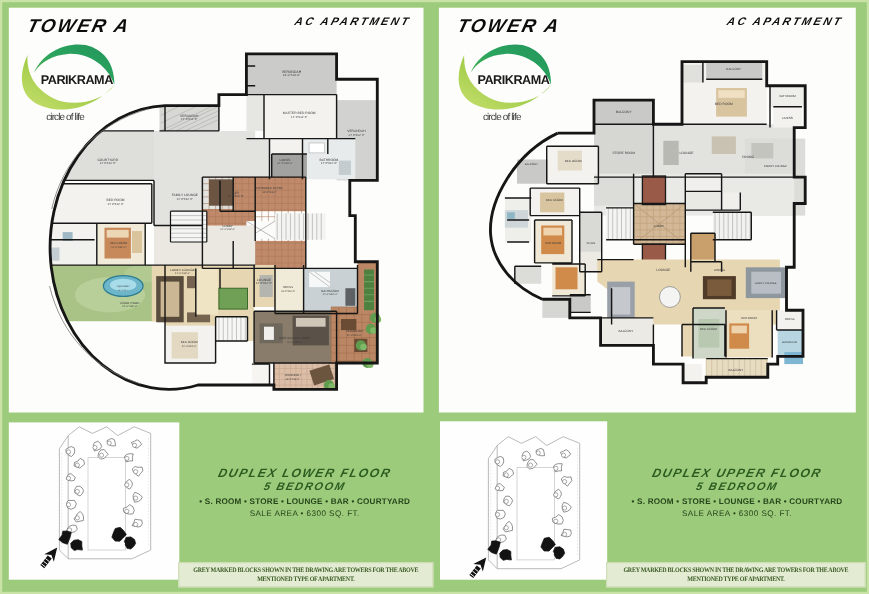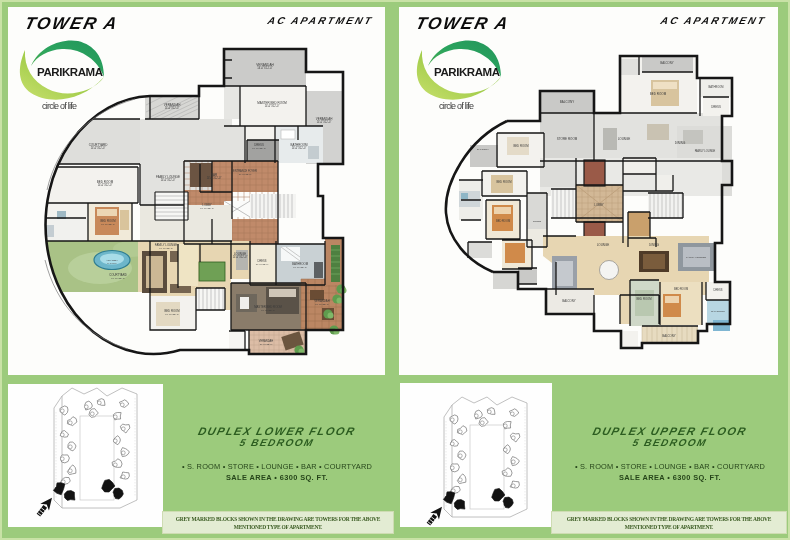--- a/index.html
+++ b/index.html
@@ -13,22 +13,22 @@
 .acapt{position:absolute;top:8px;right:12px;font-weight:bold;font-style:italic;
   font-size:10px;letter-spacing:2.2px;color:#0c0c0c;transform:skewX(-16deg);transform-origin:right;}
 .keybox{position:absolute;background:#fefefe;}
 .kb-l{left:8px;top:384px;width:155px;height:143px;}
 .kb-r{left:400px;top:383px;width:152px;height:144px;}
 .tblock{position:absolute;top:425px;width:234px;text-align:center;color:#2c5d20;}
 .tb-l{left:160px;}
 .tb-r{left:553px;}
 .tb1{font-size:11px;font-weight:bold;font-style:italic;letter-spacing:1.5px;transform:skewX(-14deg);white-space:nowrap;}
 .tb2{font-size:10px;font-weight:bold;font-style:italic;letter-spacing:1.5px;transform:skewX(-14deg);margin-top:0px;}
-.tb3{font-size:7.4px;font-weight:normal;color:#26451a;letter-spacing:0.2px;margin-top:14px;white-space:nowrap;}
-.tb4{font-size:7.4px;font-weight:bold;color:#26451a;letter-spacing:0.4px;margin-top:2px;}
+.tb3{font-size:7.4px;font-weight:bold;color:#26451a;letter-spacing:0.2px;margin-top:3px;white-space:nowrap;}
+.tb4{font-size:7.4px;font-weight:normal;color:#26451a;letter-spacing:0.4px;margin-top:2px;}
 .fbar{position:absolute;top:511px;height:23px;background:#e3ecd3;border:1px solid #cedcb2;white-space:nowrap;overflow:hidden;
   font-family:"Liberation Serif",serif;font-size:6.1px;font-weight:bold;color:#3a5b22;text-align:center;letter-spacing:-0.3px;
   line-height:1.35;padding-top:2.5px;box-sizing:border-box;}
 .fb-l{left:162px;width:232px;}
 .fbar .t{transform:scaleX(0.9);transform-origin:50% 0;}
 .fb-r{left:551px;width:236px;}
 svg{position:absolute;}
 </style></head>
 <body>
 <div class="frame"></div>

